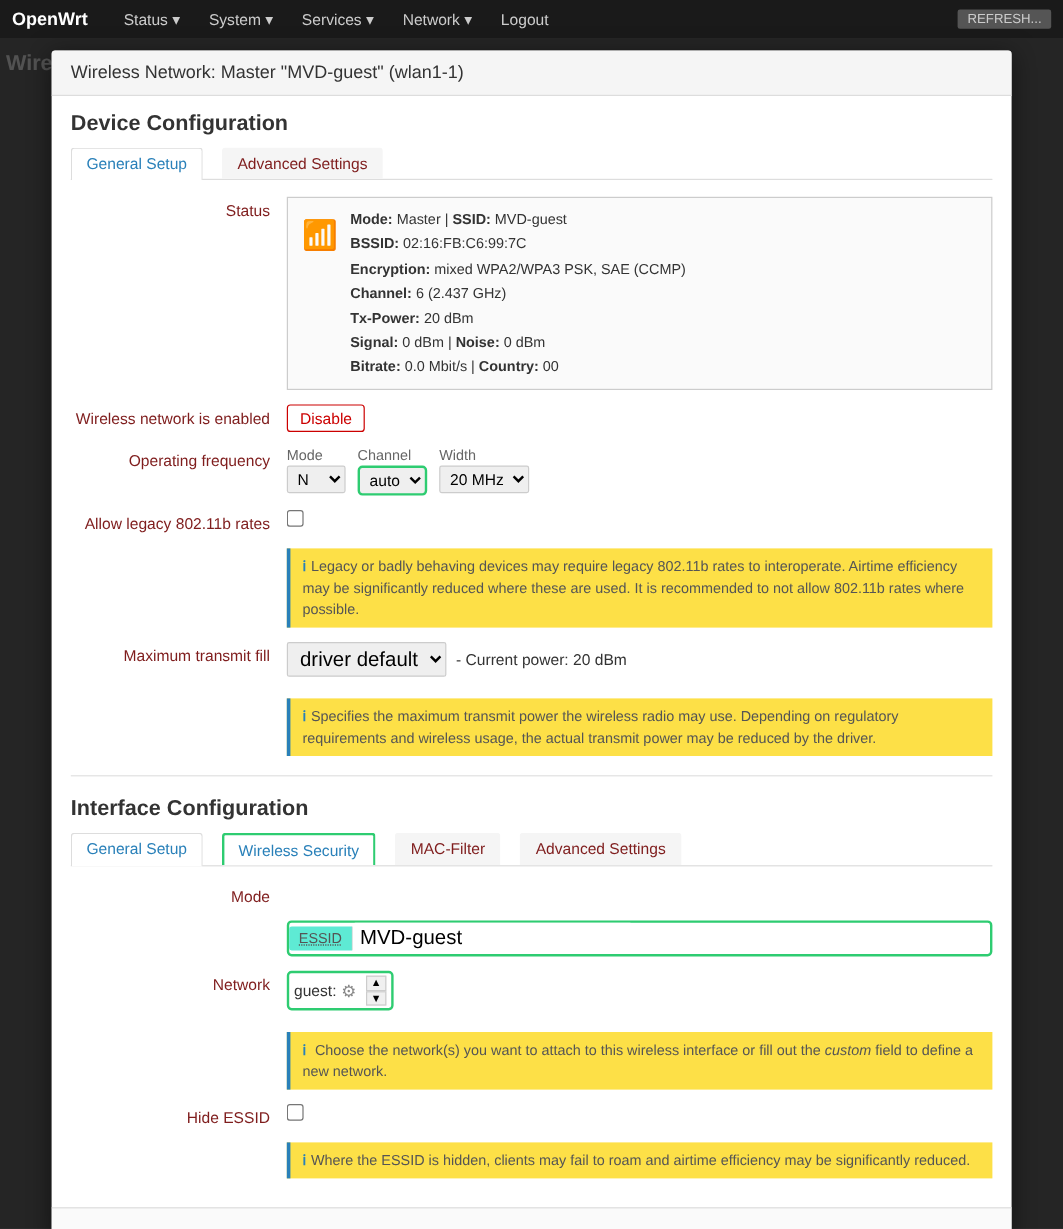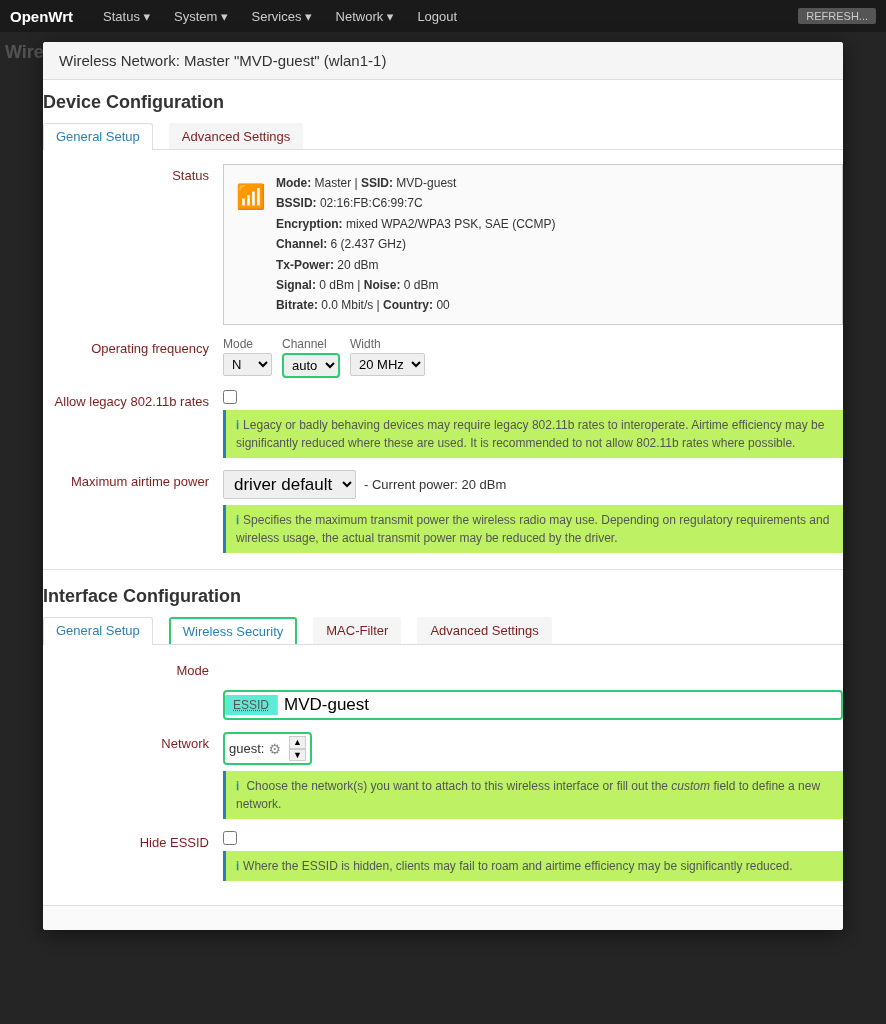--- a/index.html
+++ b/index.html
@@ -84,21 +84,21 @@
       padding: 10px 16px;
       border-bottom: 1px solid #ddd;
     }
     .modal-header h2 {
       font-size: 15px;
       color: #333;
       font-weight: normal;
     }
 
     .modal-body {
-      padding: 12px 0;
+      padding: 12px 16px;
     }
 
     
     .section-title {
       font-size: 18px;
       color: #333;
       font-weight: bold;
       margin-bottom: 10px;
     }
 
@@ -207,24 +207,24 @@
       border-radius: 4px !important;
     }
 
     
     .checkbox-row {
       display: flex;
       align-items: center;
       gap: 6px;
     }
     .help-text {
-      background: #bef264;
+      background: #fde047;
       border-left: 3px solid #2980b9;
       padding: 6px 10px;
-      margin-top: 6px;
+      margin-top: 18px;
       font-size: 12px;
       color: #555;
       line-height: 1.5;
     }
     .help-icon {
       color: #2980b9;
       font-weight: bold;
       margin-right: 4px;
     }
 
@@ -378,20 +378,26 @@
                 <div><strong>Channel:</strong> 6 (2.437 GHz)</div>
                 <div><strong>Tx-Power:</strong> 20 dBm</div>
                 <div><strong>Signal:</strong> 0 dBm | <strong>Noise:</strong> 0 dBm</div>
                 <div><strong>Bitrate:</strong> 0.0 Mbit/s | <strong>Country:</strong> 00</div>
               </div>
             </div>
           </div>
         </div>
       </div>
 
+      <div class="form-row">
+        <div class="form-label">Wireless network is enabled</div>
+        <div class="form-control">
+          <button class="btn-disable">Disable</button>
+        </div>
+      </div>
 
       <div class="form-row">
         <div class="form-label">Operating frequency</div>
         <div class="form-control">
           <div class="freq-row">
             <div class="freq-group">
               <label>Mode</label>
               <select>
                 <option>N</option>
                 <option>B</option>
@@ -431,21 +437,21 @@
           <div class="checkbox-row">
             <input type="checkbox" style="">
           </div>
           <div class="help-text">
             <span class="help-icon">ℹ</span><span>Legacy or badly behaving devices may require legacy 802.11b rates to interoperate. Airtime efficiency may be significantly reduced where these are used. It is recommended to not allow 802.11b rates where possible.</span>
           </div>
         </div>
       </div>
 
       <div class="form-row">
-        <div class="form-label">Maximum airtime power</div>
+        <div class="form-label">Maximum transmit fill</div>
         <div class="form-control">
           <div class="power-row">
             <select>
               <option>driver default</option>
               <option>1 dBm</option>
               <option>5 dBm</option>
               <option>10 dBm</option>
               <option>20 dBm</option>
             </select>
             <span>- Current power: 20 dBm</span>

